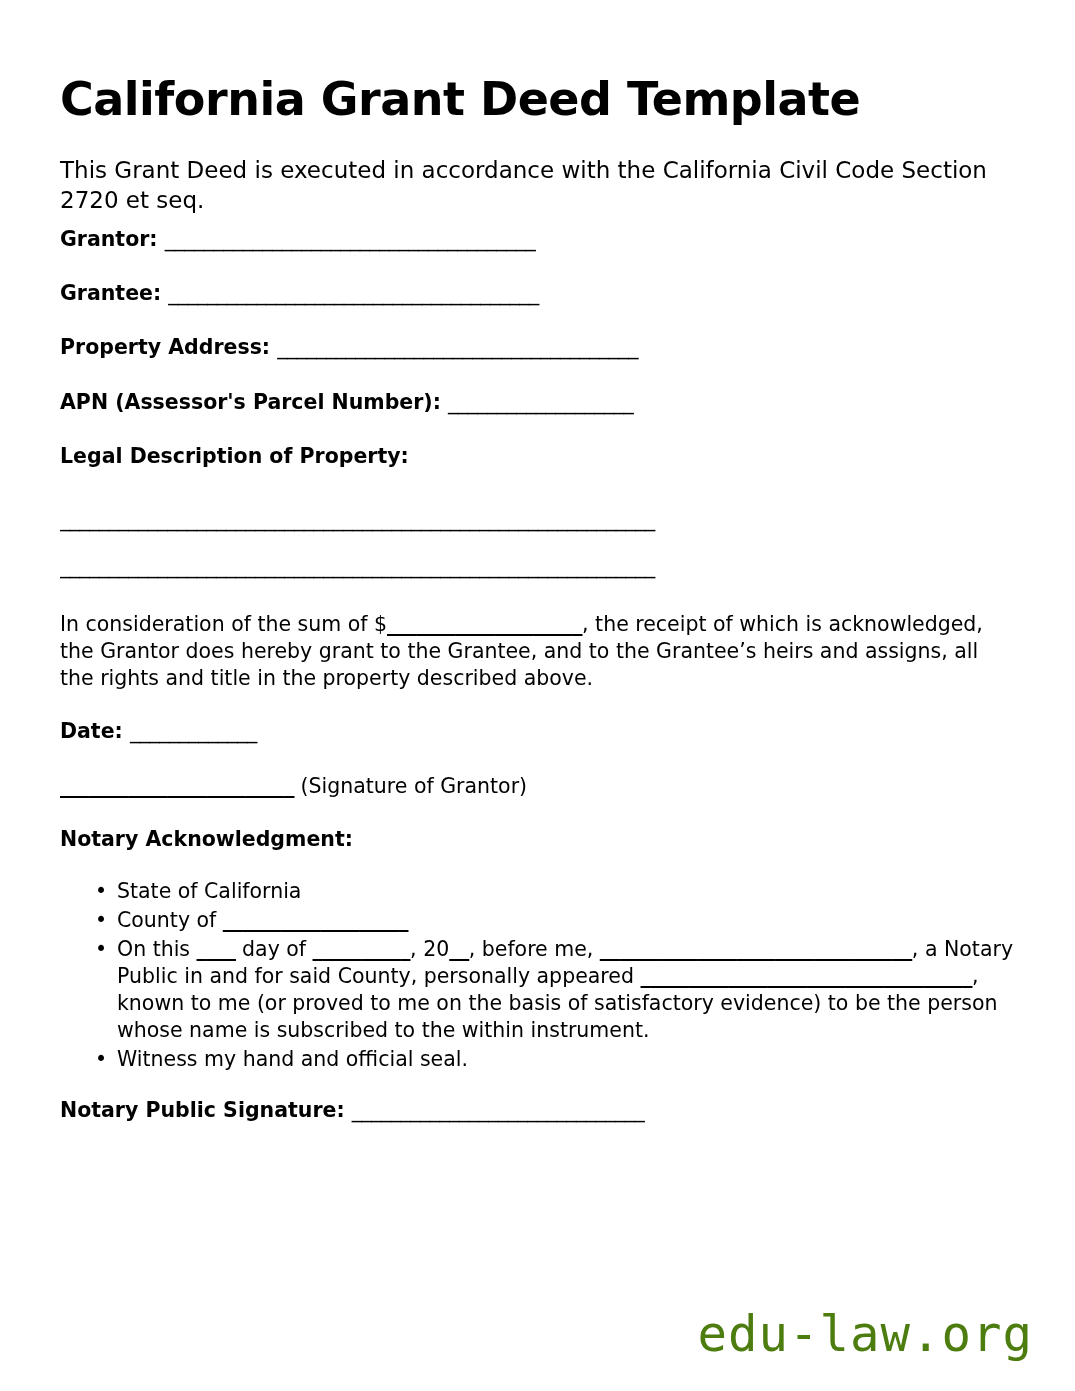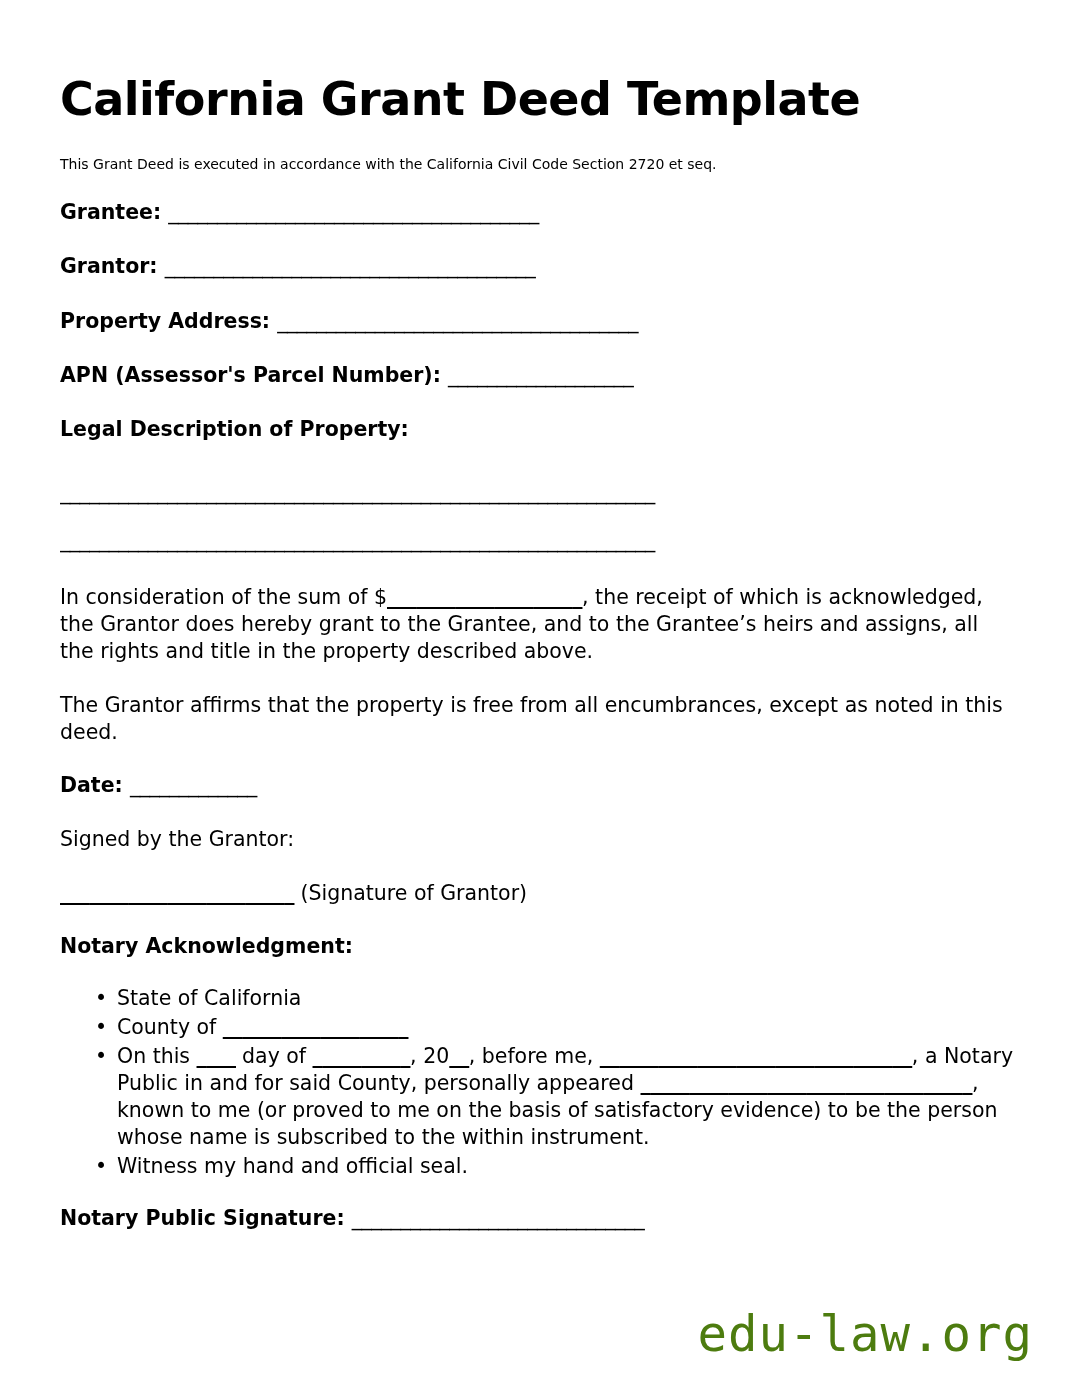--- a/index.html
+++ b/index.html
@@ -29,23 +29,23 @@
   h1.doc-title {
     font-size: 46px;
     font-weight: bold;
     line-height: 1.1;
     letter-spacing: -0.5px;
     margin: 18px 0 30px 0;
     padding: 0;
   }
 
   p.para {
-    font-size: 14px;
+    font-size: 23px;
     line-height: 1.33;
-    margin: 0 0 26px 0;
+    margin: 0 0 10px 0;
     max-width: 962px;
   }
 
   .field-line {
     font-size: 20.5px;
     line-height: 1.33;
     margin: 0 0 27px 0;
     font-weight: bold;
   }
   .field-line .blank {
@@ -123,41 +123,39 @@
 </style>
 </head>
 <body>
 
 <div class="page">
 
   <h1 class="doc-title">California Grant Deed Template</h1>
 
   <p class="para">This Grant Deed is executed in accordance with the California Civil Code Section 2720 et seq.</p>
 
+  <p class="field-line"><span>Grantor: </span><span class="blank">______________________________________</span></p>
+
   <p class="field-line"><span>Grantee: </span><span class="blank">______________________________________</span></p>
-
-  <p class="field-line"><span>Grantor: </span><span class="blank">______________________________________</span></p>
 
   <p class="field-line"><span>Property Address: </span><span class="blank">_____________________________________</span></p>
 
   <p class="field-line"><span>APN (Assessor's Parcel Number): </span><span class="blank">___________________</span></p>
 
   <p class="field-line">Legal Description of Property:</p>
 
   <p class="rule-line first">_____________________________________________________________</p>
 
   <p class="rule-line second">_____________________________________________________________</p>
 
   <p class="body-text"><span>In consideration of the sum of $</span><span class="blank">____________________</span><span>, the receipt of which is acknowledged, the Grantor does hereby grant to the Grantee, and to the Grantee’s heirs and assigns, all the rights and title in the property described above.</span></p>
 
-  <p class="body-text">The Grantor affirms that the property is free from all encumbrances, except as noted in this deed.</p>
 
   <p class="field-line"><span>Date: </span><span class="blank">_____________</span></p>
 
-  <p class="sig-line">Signed by the Grantor:</p>
 
   <p class="sig-line"><span class="blank">________________________</span><span> (Signature of Grantor)</span></p>
 
   <h2 class="section-head">Notary Acknowledgment:</h2>
 
   <ul class="notary-list">
     <li><span>State of California</span></li>
     <li><span>County of </span><span class="blank">___________________</span></li>
     <li><span>On this </span><span class="blank">____</span><span> day of </span><span class="blank">__________</span><span>, 20</span><span class="blank">__</span><span>, before me, </span><span class="blank">________________________________</span><span>, a Notary Public in and for said County, personally appeared </span><span class="blank">__________________________________</span><span>, known to me (or proved to me on the basis of satisfactory evidence) to be the person whose name is subscribed to the within instrument.</span></li>
     <li><span>Witness my hand and official seal.</span></li>

